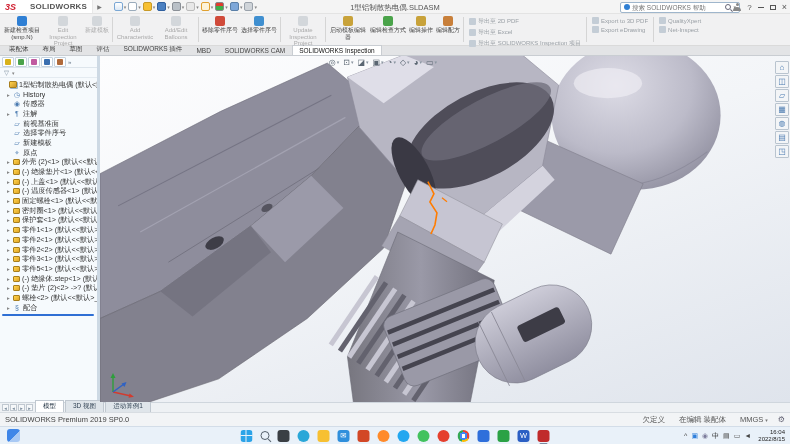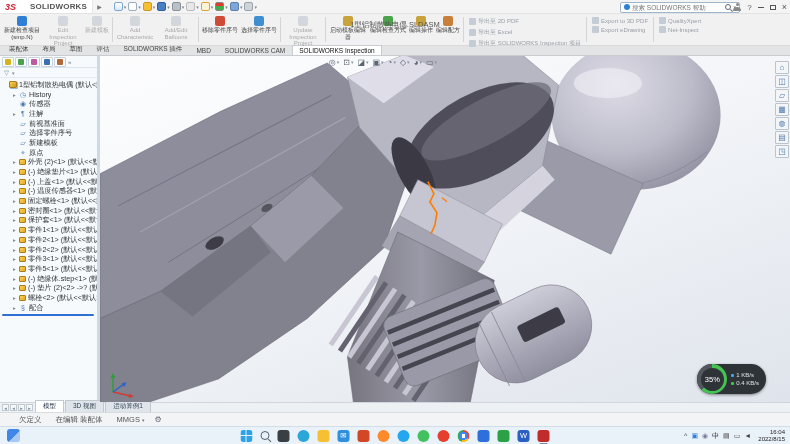--- a/index.html
+++ b/index.html
@@ -19,21 +19,21 @@
   .qi-home{background:linear-gradient(#fff,#dce8f4);border:1px solid #7aa7d4}
   .qi-new-document{background:#fff;border:1px solid #9aabbb}
   .qi-open{background:#f7c032;border:1px solid #c89a28}
   .qi-save{background:#4a7fc0;border:1px solid #2f5f9f}
   .qi-print{background:#b9c0c7;border:1px solid #8a9097}
   .qi-undo{background:#e8e8e8;border:1px solid #bbb}
   .qi-select-cursor{background:#fdf3d8;border:1px solid #e0a030}
   .qi-rebuild-traffic-light{background:linear-gradient(#e03b2f 50%,#3fae4a 50%);border:1px solid #888}
   .qi-display-settings{background:#7da7d9;border:1px solid #5a7fa8}
   .qi-options-gear{background:#cfd4d9;border:1px solid #9aa2ab}
-  .title-text{position:absolute;left:50%;transform:translateX(-50%);top:20px;color:#555;font-size:7.5px;white-space:nowrap}
+  .title-text{position:absolute;left:50%;transform:translateX(-50%);top:3px;color:#555;font-size:7.5px;white-space:nowrap}
   .search{position:absolute;right:50px;top:1.5px;width:120px;height:11px;border:1px solid #9fb6cc;background:#fff;border-radius:2px;display:flex;align-items:center;gap:2px;padding:0 3px}
   .sdot{width:6px;height:6px;border-radius:50%;background:#2f7fd4;flex:none}
   .search input{border:0;outline:0;flex:1;min-width:0;font-size:6.5px;color:#666;background:transparent;font-family:"Liberation Sans",sans-serif}
   .mag{width:6px;height:6px;border:1px solid #667;border-radius:50%;position:relative;flex:none}
   .mag::after{content:"";position:absolute;width:3px;height:1px;background:#667;transform:rotate(45deg);left:4px;top:5px}
   .win-ctrls{position:absolute;right:3px;top:0;height:14px;display:flex;align-items:center;gap:6px;color:#555}
   .person{width:8px;height:8px;position:relative}
   .person::before{content:"";position:absolute;width:3px;height:3px;border-radius:50%;background:#888;left:2.5px;top:0}
   .person::after{content:"";position:absolute;width:8px;height:3.5px;border-radius:4px 4px 0 0;background:#888;top:4px}
   .help{font-size:8px;color:#555}
@@ -58,21 +58,21 @@
   
   .main{display:flex;height:346px}
   .tree{width:100px;background:#f6fafd;border-right:3px solid #cdd9e4;display:flex;flex-direction:column;font-size:7.2px;color:#333;flex:none}
   .tree-tabs{height:12px;display:flex;align-items:center;gap:1px;padding:1px 2px;border-bottom:1px solid #dde5ec}
   .ttab{width:12px;height:10px;border:1px solid #c5d2de;background:#fff;border-radius:1px;display:flex;align-items:center;justify-content:center}
   .ttab i{width:6px;height:6px;border-radius:1px;display:block}
   .tmore{font-size:6px;color:#678;margin-left:1px}
   .tree-filter{height:10px;display:flex;align-items:center;gap:3px;padding:0 4px;color:#789;font-size:6.5px;border-bottom:1px solid #e4ebf1}
   .tree-body{flex:1;overflow:hidden;padding-top:2px}
   .trow{height:9.7px;display:flex;align-items:center;gap:2px;padding-left:2px;white-space:nowrap;overflow:hidden}
-  .trow.child{padding-left:12px}
+  .trow.child{padding-left:6px}
   .arr{width:5px;font-size:5.5px;color:#888;flex:none;text-align:center}
   .tico{flex:none}
   .tico.part{width:7px;height:6px;background:linear-gradient(135deg,#ffd24a,#e0a62a);border:1px solid #a87f1e;border-radius:1px}
   .tico.asm{width:8px;height:7px;background:linear-gradient(135deg,#ffd24a,#c9952a);border:1px solid #a87f1e;border-radius:1px;box-shadow:1px 1px 0 #9ab8d0}
   .tico.glyph{font-size:7px;color:#4a7ab0;width:8px;text-align:center;line-height:8px}
   .lbl{overflow:hidden}
   .rollback{height:2px;background:#2f6fd4;margin:1px 3px 0 2px;border-radius:1px}
 
   .viewport{flex:1;position:relative;background:linear-gradient(160deg,#fdfdfe 0%,#f3f5f8 45%,#dfe4ec 100%);overflow:hidden}
   svg.model{position:absolute;inset:0;width:100%;height:100%}
@@ -576,53 +576,39 @@
 
     <svg class="triad" width="30" height="26" viewBox="0 0 30 26">
       <line x1="7" y1="20" x2="7" y2="4" stroke="#2e9e3c" stroke-width="1.4"></line>
       <polygon points="7,1 4.5,6 9.5,6" fill="#2e9e3c"></polygon>
       <line x1="7" y1="20" x2="25" y2="24" stroke="#d23b2f" stroke-width="1.4"></line>
       <polygon points="28,24.8 22.5,25.8 23.5,21.5" fill="#d23b2f"></polygon>
       <line x1="7" y1="20" x2="18" y2="12" stroke="#2f62c4" stroke-width="1.4"></line>
       <polygon points="20.5,10 15.5,11.5 18.5,15" fill="#2f62c4"></polygon>
     </svg>
 
-    <div class="gauge">
-      <div class="gring">
-        <div class="ginner">35%</div>
-      </div>
-      <div class="grows">
-        <div class="grow">
-            <span class="gdot" style="background:#4aa3e8"></span>
-            <span>1 KB/s</span>
-          </div>
-        <div class="grow">
-            <span class="gdot" style="background:#45c452"></span>
-            <span>0.4 KB/s</span>
-          </div>
-      </div>
-    </div>
   </div>
 </div>
 
 <div class="doc-tabs">
   <div class="dnav">
     <span>◂</span>
     <span>◂</span>
     <span>▸</span>
     <span>▸</span>
   </div>
   <div style="display:flex">
       <span class="dtab active">模型</span>
       <span class="dtab">3D 视图</span>
       <span class="dtab">运动算例1</span>
     </div>
 </div>
 
 <div class="status">
+  <span class="sleft">SOLIDWORKS Premium 2019 SP0.0</span>
   <span class="sitem">欠定义</span>
   <span class="sitem">在编辑 装配体</span>
   <span class="sitem"><span>MMGS</span><span class="sarr">▾</span></span>
   <span class="sgear">⚙</span>
 </div>
 
 <div class="taskbar">
   <div class="widgets"></div>
   <div class="tb-center">
       <span class="tbi start"></span>

